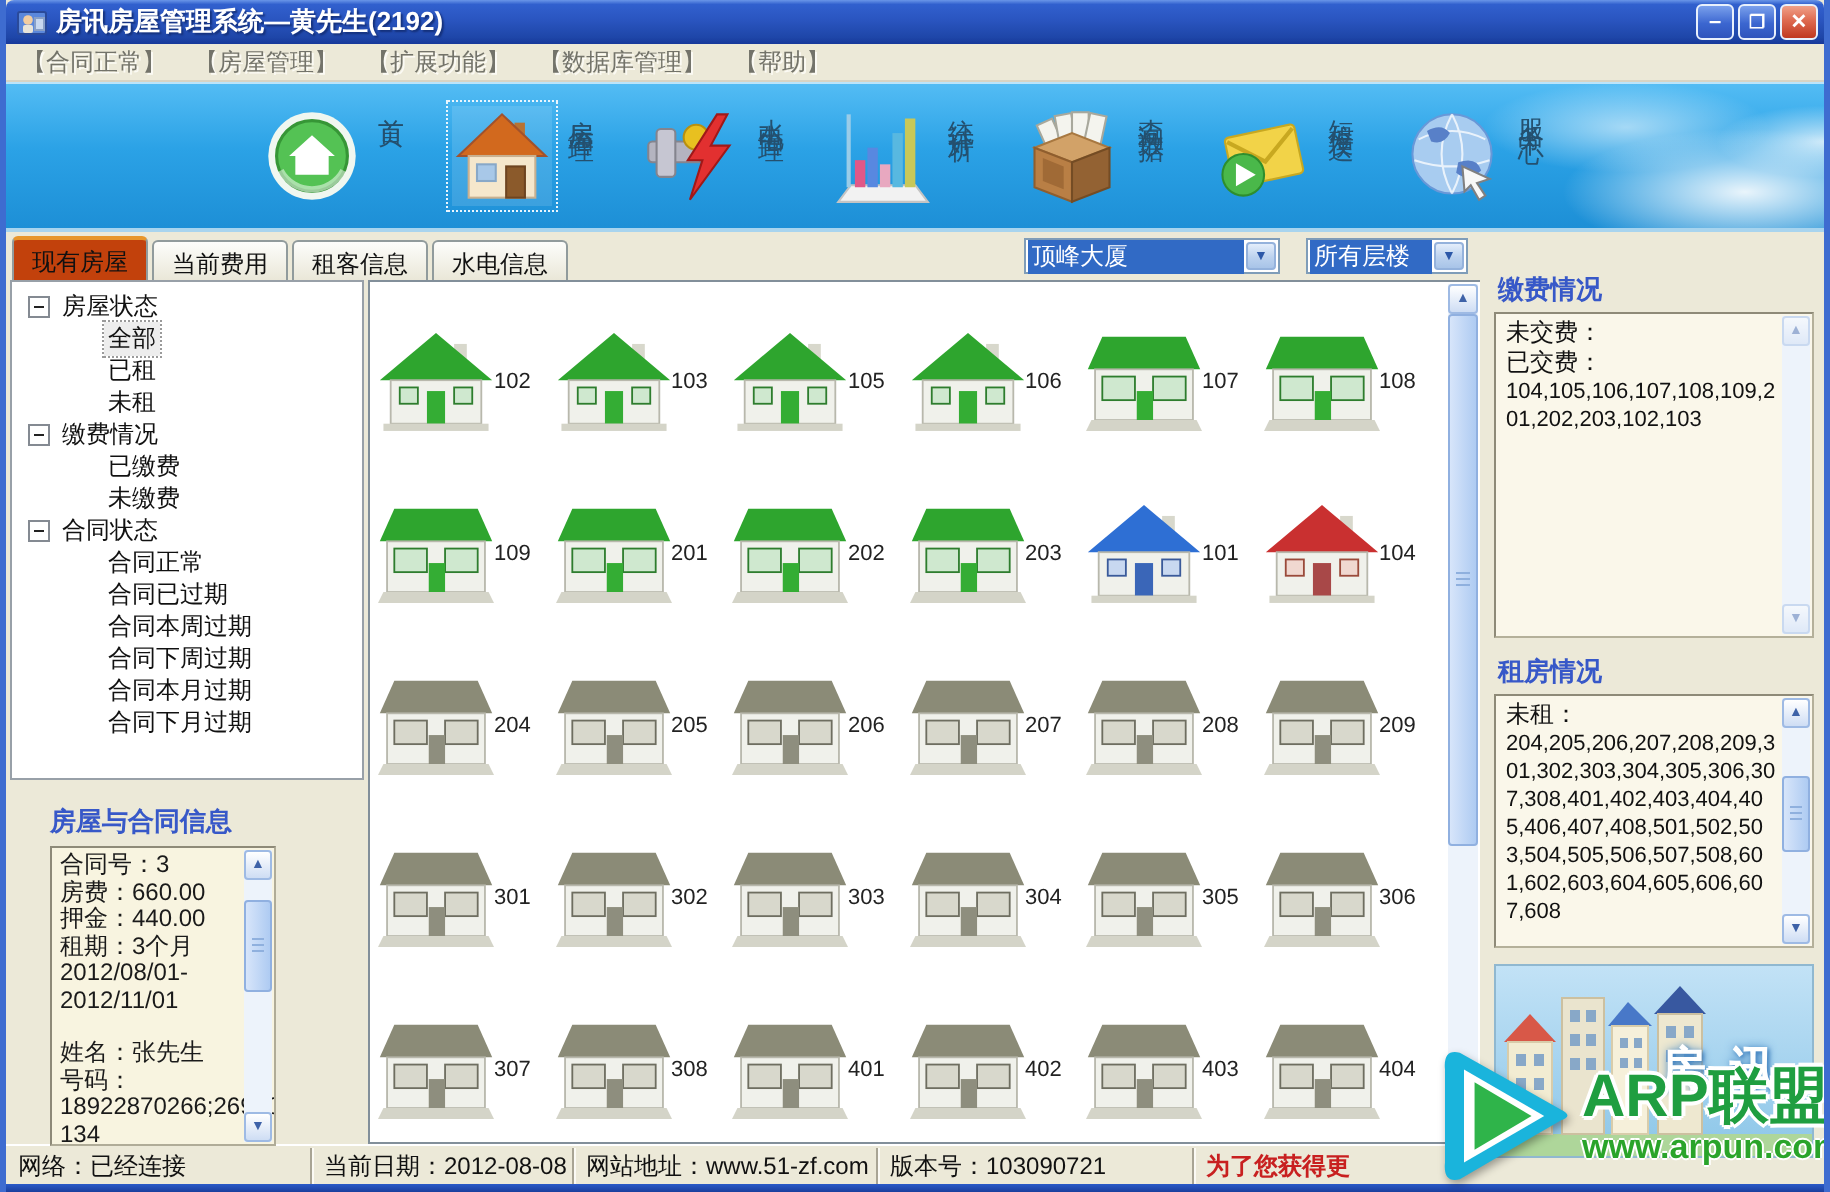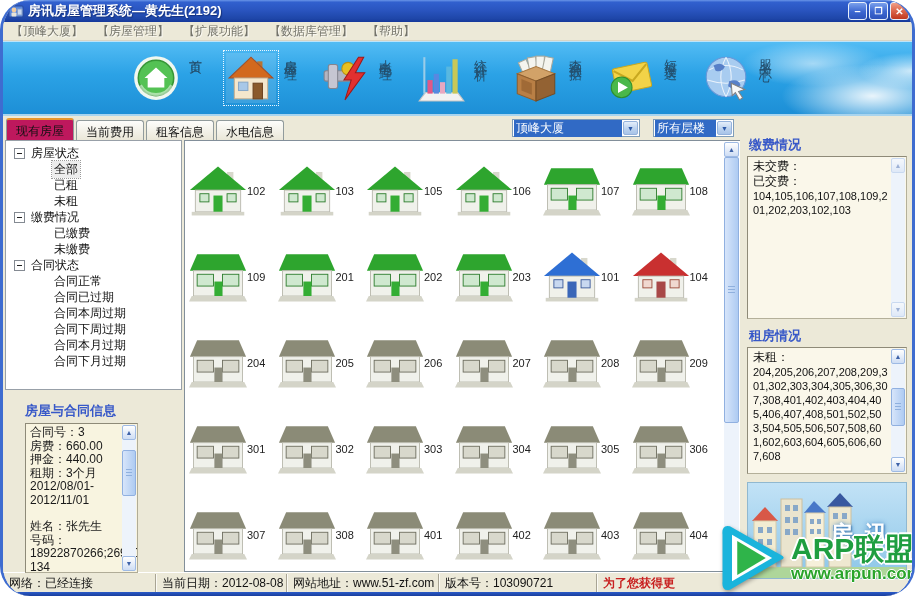--- a/index.html
+++ b/index.html
@@ -1,19 +1,19 @@
 <!DOCTYPE html>
 <html><head>
 <meta charset="utf-8">
 <style>
   html,body{margin:0;padding:0;background:#ffffff;}
   *{box-sizing:border-box;}
   .window{position:relative;width:915px;height:596px;overflow:hidden;
     font-family:"Liberation Sans",sans-serif;background:#ECE9D8;
-    border-left:3px solid #3E6CD0;border-right:3px solid #3E6CD0;border-radius:30px;}
+    border-left:3px solid #3E6CD0;border-right:3px solid #3E6CD0;}
   
   .titlebar{height:22px;display:flex;align-items:center;padding:0 3px 0 5px;
     background:linear-gradient(180deg,#6A96E8 0%,#3160CE 10%,#2A55C0 45%,#1E46A8 85%,#16389A 100%);
     border-radius:4px 4px 0 0;}
   .app-icon{width:16px;height:16px;margin-right:4px;flex:none;}
   .title-text{flex:1;color:#fff;font-weight:bold;font-size:13px;text-shadow:1px 1px 1px #14307A;
     white-space:nowrap;overflow:hidden;}
   .wbtn{width:19px;height:18px;margin-left:2px;border-radius:3px;border:1px solid #E8F0FC;
     color:#fff;font-size:11px;font-weight:bold;line-height:15px;text-align:center;padding:0;cursor:pointer;}
   .wbtn.minb,.wbtn.maxb{background:linear-gradient(180deg,#7AA0EC,#3B66D0 55%,#2E54BC);}
@@ -37,21 +37,21 @@
   .tool-item.selected .tool-icon{outline:1px dotted #EAF6FE;outline-offset:2px;background:rgba(255,255,255,.12);}
   .tool-label{writing-mode:vertical-rl;font-size:13px;color:#24506F;letter-spacing:3px;height:58px;
     display:flex;align-items:center;}
   
   .content-row{display:flex;height:456px;}
   .main-col{width:737px;display:flex;flex-direction:column;background:#ECE9D8;}
   .tabstrip{height:24px;display:flex;align-items:flex-end;padding-left:3px;}
   .tab{height:20px;padding:3px 9px 0;margin-right:2px;font-size:12px;color:#111;cursor:pointer;
     background:linear-gradient(180deg,#FDFDFB,#EAE7D8);border:1px solid #919B9C;border-bottom:none;
     border-radius:3px 3px 0 0;}
-  .tab.active{height:22px;background:#be185d;border-top:2px solid #E8962C;position:relative;z-index:3;}
+  .tab.active{height:22px;background:#c2410c;border-top:2px solid #E8962C;position:relative;z-index:3;}
   .tab-spacer{flex:1;}
   .combo{height:18px;margin-bottom:3px;background:#fff;border:1px solid #7F9DB9;display:flex;align-items:center;
     font-size:12px;cursor:pointer;}
   .combo.building{width:128px;margin-right:13px;}
   .combo.floor{width:81px;margin-right:6px;}
   .combo-text{flex:1;margin:1px 0 1px 1px;padding:0 2px;background:#316AC5;color:#fff;white-space:nowrap;overflow:hidden;}
   .combo-btn{width:15px;height:14px;margin:1px;flex:none;border:1px solid #94B2DC;border-radius:2px;
     background:linear-gradient(180deg,#E4EEFB,#BCD2EE 55%,#A8C4E8);color:#2C58A8;font-size:7px;
     display:flex;align-items:center;justify-content:center;}
   .combo-btn::before{content:"▼";}
@@ -144,21 +144,21 @@
       <rect x="9.5" y="6" width="4.5" height="6" fill="#C8D8F0" stroke="#88A0C8"></rect>
     </svg>
     <span class="title-text">房讯房屋管理系统—黄先生(2192)</span>
     <button class="wbtn minb"></button>
     <button class="wbtn maxb"></button>
     <button class="wbtn closeb"></button>
   </div>
 
   <div class="menubar">
 
-  <span class="menu-item">【顶峰大厦】</span>
+  <span class="menu-item">【合同正常】</span>
       <span class="menu-item">【房屋管理】</span>
       <span class="menu-item">【扩展功能】</span>
       <span class="menu-item">【数据库管理】</span>
       <span class="menu-item">【帮助】</span>
     </div>
 
   <div class="toolbar">
     <div class="tool-item">
       <svg class="tool-icon" viewBox="0 0 48 48">
         <circle cx="24" cy="24" r="21" fill="#F0F7F0"></circle>

